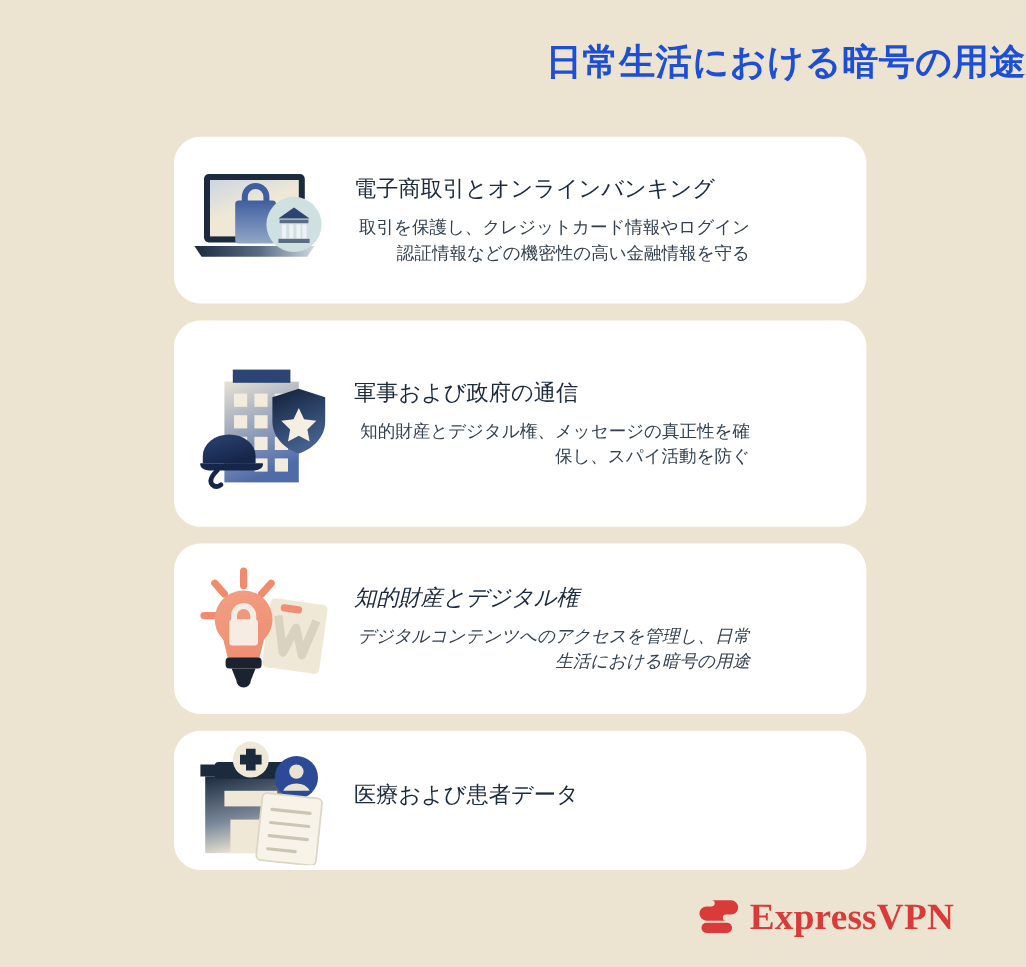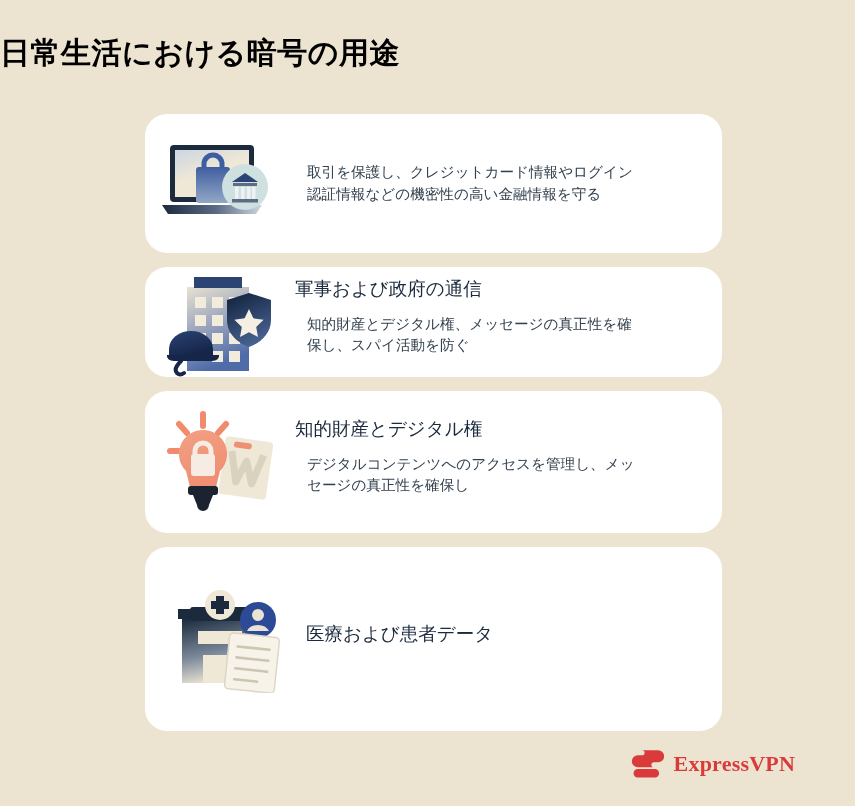--- a/index.html
+++ b/index.html
@@ -10,24 +10,24 @@
     background: #ece4d0;
     font-family: "Liberation Sans", "DejaVu Sans", sans-serif;
     overflow: hidden;
     position: relative;
   }
   .page { position: relative; width: 855px; height: 806px; }
 
   .page-title {
     position: absolute;
     left: 0; top: 33px; width: 855px;
-    text-align: left;
+    text-align: right;
     font-size: 30px;
     font-weight: 700;
-    color: #000000;
+    color: #1d4ed8;
     letter-spacing: 0.5px;
     line-height: 40px;
   }
 
   .cards { position: absolute; left: 145px; top: 114px; width: 577px; }
 
   .card {
     position: relative;
     background: #ffffff;
     border-radius: 22px;
@@ -50,35 +50,36 @@
     font-size: 18.5px;
     color: #1b2a3d;
     font-weight: 400;
     line-height: 26px;
     margin: 0 0 10px 0;
   }
   .card-desc {
     font-size: 14.6px;
     color: #33414f;
     line-height: 21.5px;
-    margin: 12px;
+    margin: 0;
     max-width: 330px;
+    text-align: right;
   }
 
   .logo {
     position: absolute;
     right: 60px; bottom: 28px;
     display: flex;
     align-items: center;
     gap: 9px;
   }
   .logo-mark { width: 34px; height: 30px; display:block; }
   .logo-text {
     font-family: "Liberation Serif", "DejaVu Serif", serif;
-    font-size: 22px;
+    font-size: 31px;
     font-weight: 700;
     color: #d93b3b;
     letter-spacing: 0.2px;
     line-height: 25px;
   }
 </style>
 </head>
 <body>
 
 <div class="page">
@@ -115,25 +116,26 @@
           <path d="M85 40 L98 49 H72 Z" fill="#2c4474"></path>
           <rect x="73" y="50" width="24" height="3" fill="#5b6d85"></rect>
           <rect x="75" y="54" width="3.5" height="12" fill="#eef2f3"></rect>
           <rect x="81" y="54" width="3.5" height="12" fill="#eef2f3"></rect>
           <rect x="87" y="54" width="3.5" height="12" fill="#eef2f3"></rect>
           <rect x="92" y="54" width="3.5" height="12" fill="#eef2f3"></rect>
           <rect x="72" y="66" width="26" height="3.5" fill="#5b6d85"></rect>
         </svg>
       </div>
       <div class="card-body">
+        <p class="card-title">電子商取引とオンラインバンキング</p>
         <p class="card-desc">取引を保護し、クレジットカード情報やログイン認証情報などの機密性の高い金融情報を守る</p>
       </div>
     </div>
 
-    <div class="card" style="height:110px;">
+    <div class="card" style="height:172px;">
       <div class="card-icon">
         <svg width="118" height="110" viewBox="0 0 118 110">
           <defs>
             <linearGradient id="g2b" x1="0" y1="0" x2="0.3" y2="1">
               <stop offset="0" stop-color="#e8e2d2"></stop>
               <stop offset="1" stop-color="#4f6ba8"></stop>
             </linearGradient>
             <linearGradient id="g2sh" x1="0" y1="0" x2="0.4" y2="1">
               <stop offset="0" stop-color="#10203a"></stop>
               <stop offset="1" stop-color="#46618f"></stop>
@@ -164,21 +166,21 @@
           <path d="M6 88 h52 a7 5 0 0 1 -7 6 H13 a7 5 0 0 1 -7 -6 Z" fill="#16264a"></path>
           <path d="M20 94 q-8 8 -4 12 q3 3 7 0" fill="none" stroke="#16264a" stroke-width="4" stroke-linecap="round"></path>
         </svg>
       </div>
       <div class="card-body">
         <p class="card-title">軍事および政府の通信</p>
         <p class="card-desc">知的財産とデジタル権、メッセージの真正性を確保し、スパイ活動を防ぐ</p>
       </div>
     </div>
 
-    <div class="card" style="height:142px;">
+    <div class="card" style="height:142px;font-style:italic;">
       <div class="card-icon">
         <svg width="120" height="112" viewBox="0 0 120 112">
           <defs>
             <linearGradient id="g3bulb" x1="0" y1="0" x2="0.4" y2="1">
               <stop offset="0" stop-color="#f2a083"></stop>
               <stop offset="1" stop-color="#ef8f73"></stop>
             </linearGradient>
           </defs>
           <g transform="translate(66,30) rotate(8)">
             <rect x="0" y="0" width="48" height="58" rx="4" fill="#efe8d6"></rect>
@@ -193,25 +195,25 @@
           </g>
           <path d="M43 24 a24 24 0 0 1 17 41 l-4 16 H30 l-4 -16 A24 24 0 0 1 43 24 Z" fill="url(#g3bulb)"></path>
           <path d="M35 50 v-5 a8 8 0 0 1 16 0 v5" fill="none" stroke="#f7ece4" stroke-width="5"></path>
           <rect x="31" y="48" width="24" height="22" rx="3" fill="#f7ece4"></rect>
           <rect x="28" y="80" width="30" height="9" rx="3" fill="#1b2330"></rect>
           <path d="M33 89 h20 l-4 10 a6 6 0 0 1 -12 0 Z" fill="#1b2330"></path>
         </svg>
       </div>
       <div class="card-body">
         <p class="card-title">知的財産とデジタル権</p>
-        <p class="card-desc">デジタルコンテンツへのアクセスを管理し、メッセージの真正性を確保し</p>
-      </div>
-    </div>
-
-    <div class="card" style="height:184px;padding-left:11px;">
+        <p class="card-desc">デジタルコンテンツへのアクセスを管理し、日常生活における暗号の用途</p>
+      </div>
+    </div>
+
+    <div class="card" style="height:116px;">
       <div class="card-icon">
         <svg width="122" height="108" viewBox="0 0 122 108">
           <defs>
             <linearGradient id="g4b" x1="0" y1="0" x2="0.25" y2="1">
               <stop offset="0" stop-color="#1b2a3d"></stop>
               <stop offset="0.6" stop-color="#7b889a"></stop>
               <stop offset="1" stop-color="#e6e0d0"></stop>
             </linearGradient>
           </defs>
           <rect x="12" y="34" width="76" height="64" fill="url(#g4b)"></rect>

